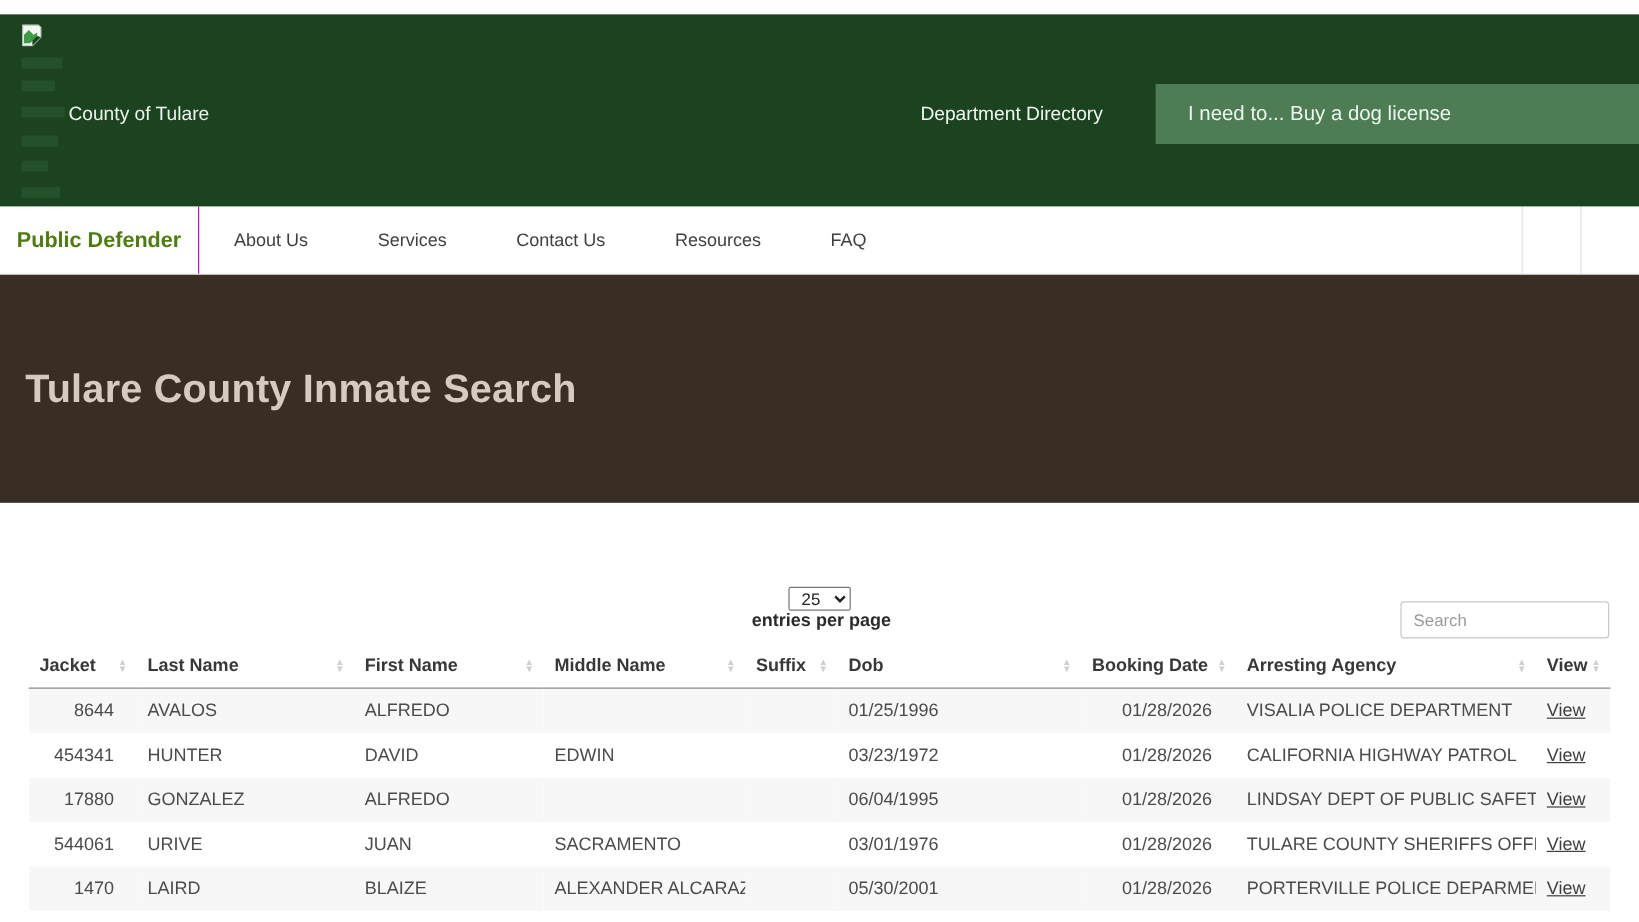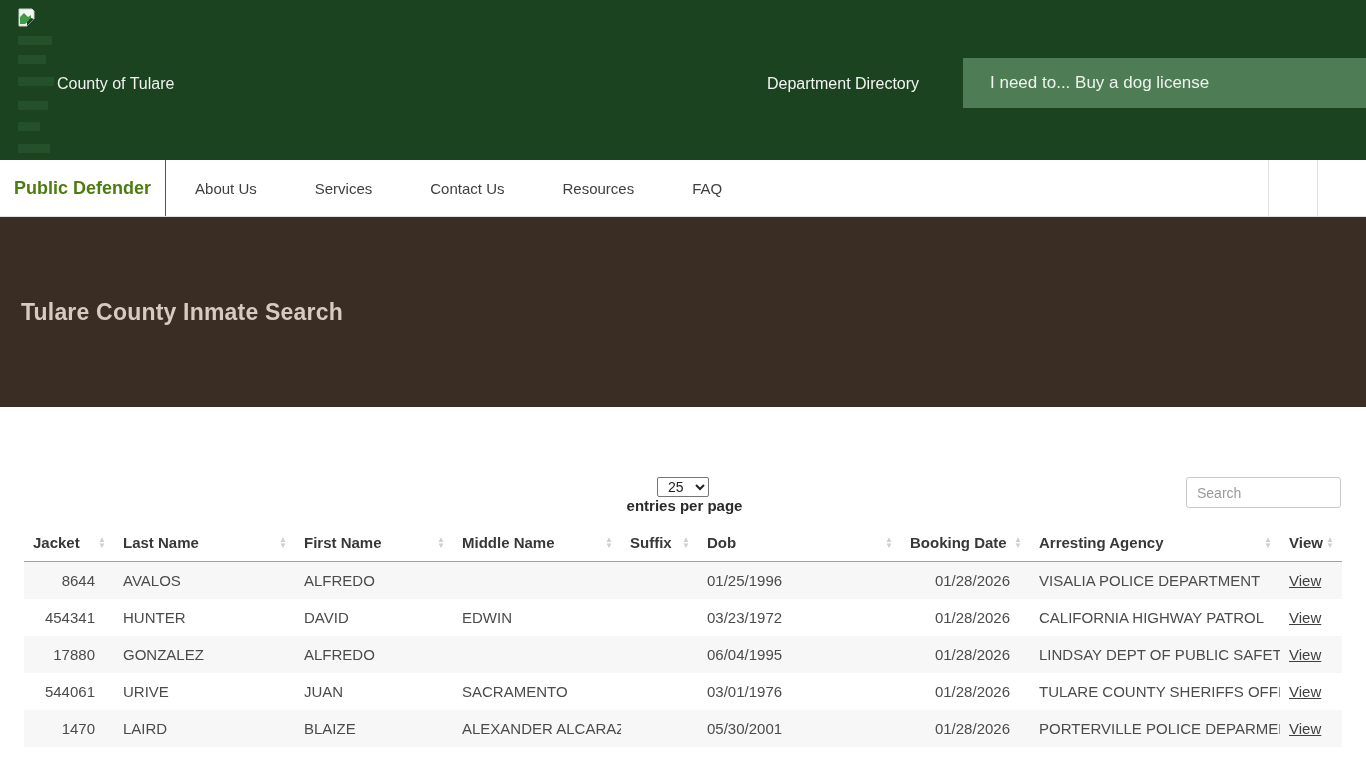--- a/index.html
+++ b/index.html
@@ -1,20 +1,20 @@
 <!DOCTYPE html>
 <html><head>
 <meta charset="utf-8">
 <style>
   * { margin:0; padding:0; box-sizing:border-box; }
   html, body { width:1366px; height:768px; overflow:hidden; background:#fff;
     font-family:"Liberation Sans", sans-serif; }
 
   
-  .site-header { position:relative; height:160px; background:#1c4320; }
+  .site-header { position:relative; height:160px; background:#1c4320;margin-top:12px; }
   .logo-wrap { position:absolute; left:18px; top:8px; }
   .alt-lines { position:absolute; left:18px; top:36px; }
   .alt-lines div { height:9px; background:#24512a; margin-bottom:10px; border-radius:1px; }
   .alt-lines div:nth-child(1){width:34px;}
   .alt-lines div:nth-child(2){width:28px; margin-bottom:13px;}
   .alt-lines div:nth-child(3){width:36px; margin-bottom:15px;}
   .alt-lines div:nth-child(4){width:30px; margin-bottom:12px;}
   .alt-lines div:nth-child(5){width:22px; margin-bottom:13px;}
   .alt-lines div:nth-child(6){width:32px;}
   .site-name { position:absolute; left:57px; top:75px; color:#eef2ee; font-size:16px; }
@@ -28,30 +28,30 @@
     border-bottom:1px solid #e2e2e2; }
   .nav-brand { display:flex; align-items:center; padding:0 14px; min-width:165px;
     border-right:1px solid #a21caf; color:#4d7c0f; font-size:18px; font-weight:bold; }
   .nav-items { display:flex; align-items:center; flex:1; }
   .nav-item { padding:0 29px; font-size:15px; color:#3f3f3f; cursor:pointer; }
   .nav-right { display:flex; }
   .nav-cell { width:49px; border-left:1px solid #e0e0e0; }
 
   
   .hero { height:190px; background:#3a2d23; display:flex; align-items:center; }
-  .hero h1 { margin-left:21px; font-size:23px; font-weight:bold; color:#d5cbc1; letter-spacing:0.2px; }
+  .hero h1 { margin-left:21px; font-size:33px; font-weight:bold; color:#d5cbc1; letter-spacing:0.2px; }
 
   
   .main { padding:70px 24px 0 24px; }
   .controls { display:flex; align-items:center; position:relative; height:32px;flex-direction:column; }
   .entries-select { width:52px; height:31px; font-size:14px; color:#222;
     border:1px solid #767676; border-radius:2px; background:#fff; padding-left:6px;
     font-family:"Liberation Sans", sans-serif; }
   .entries-label { font-size:15px; font-weight:bold; color:#2b2b2b; margin-left:3px; }
-  .search-input { position:absolute; right:1px; top:0; width:155px; height:31px;
+  .search-input { position:absolute; right:1px; top:12px; width:174px; height:31px;
     border:1px solid #c9c9c9; border-radius:3px; font-size:14px; padding:0 10px;
     color:#333; font-family:"Liberation Sans", sans-serif; }
   .search-input::placeholder { color:#9a9a9a; }
 
   
   .dt-table { width:100%; border-collapse:collapse; table-layout:fixed; margin-top:15px; }
   .dt-table th { text-align:left; font-size:15px; font-weight:bold; color:#383838;
     padding:10px 24px 10px 9px; border-bottom:1px solid #a3a3a3; position:relative;
     white-space:nowrap; overflow:hidden; }
   .dt-table td { font-size:15px; color:#4b4b4b; padding:10px 9px;

